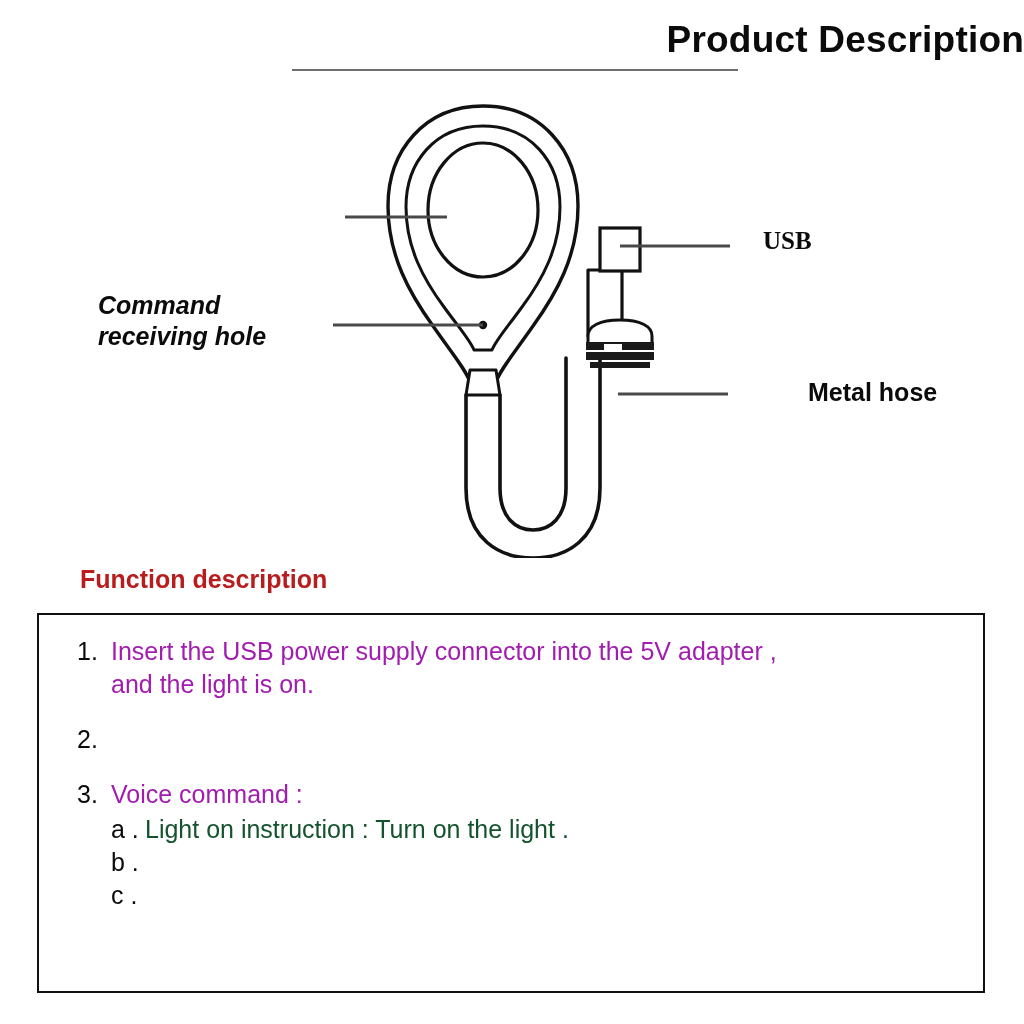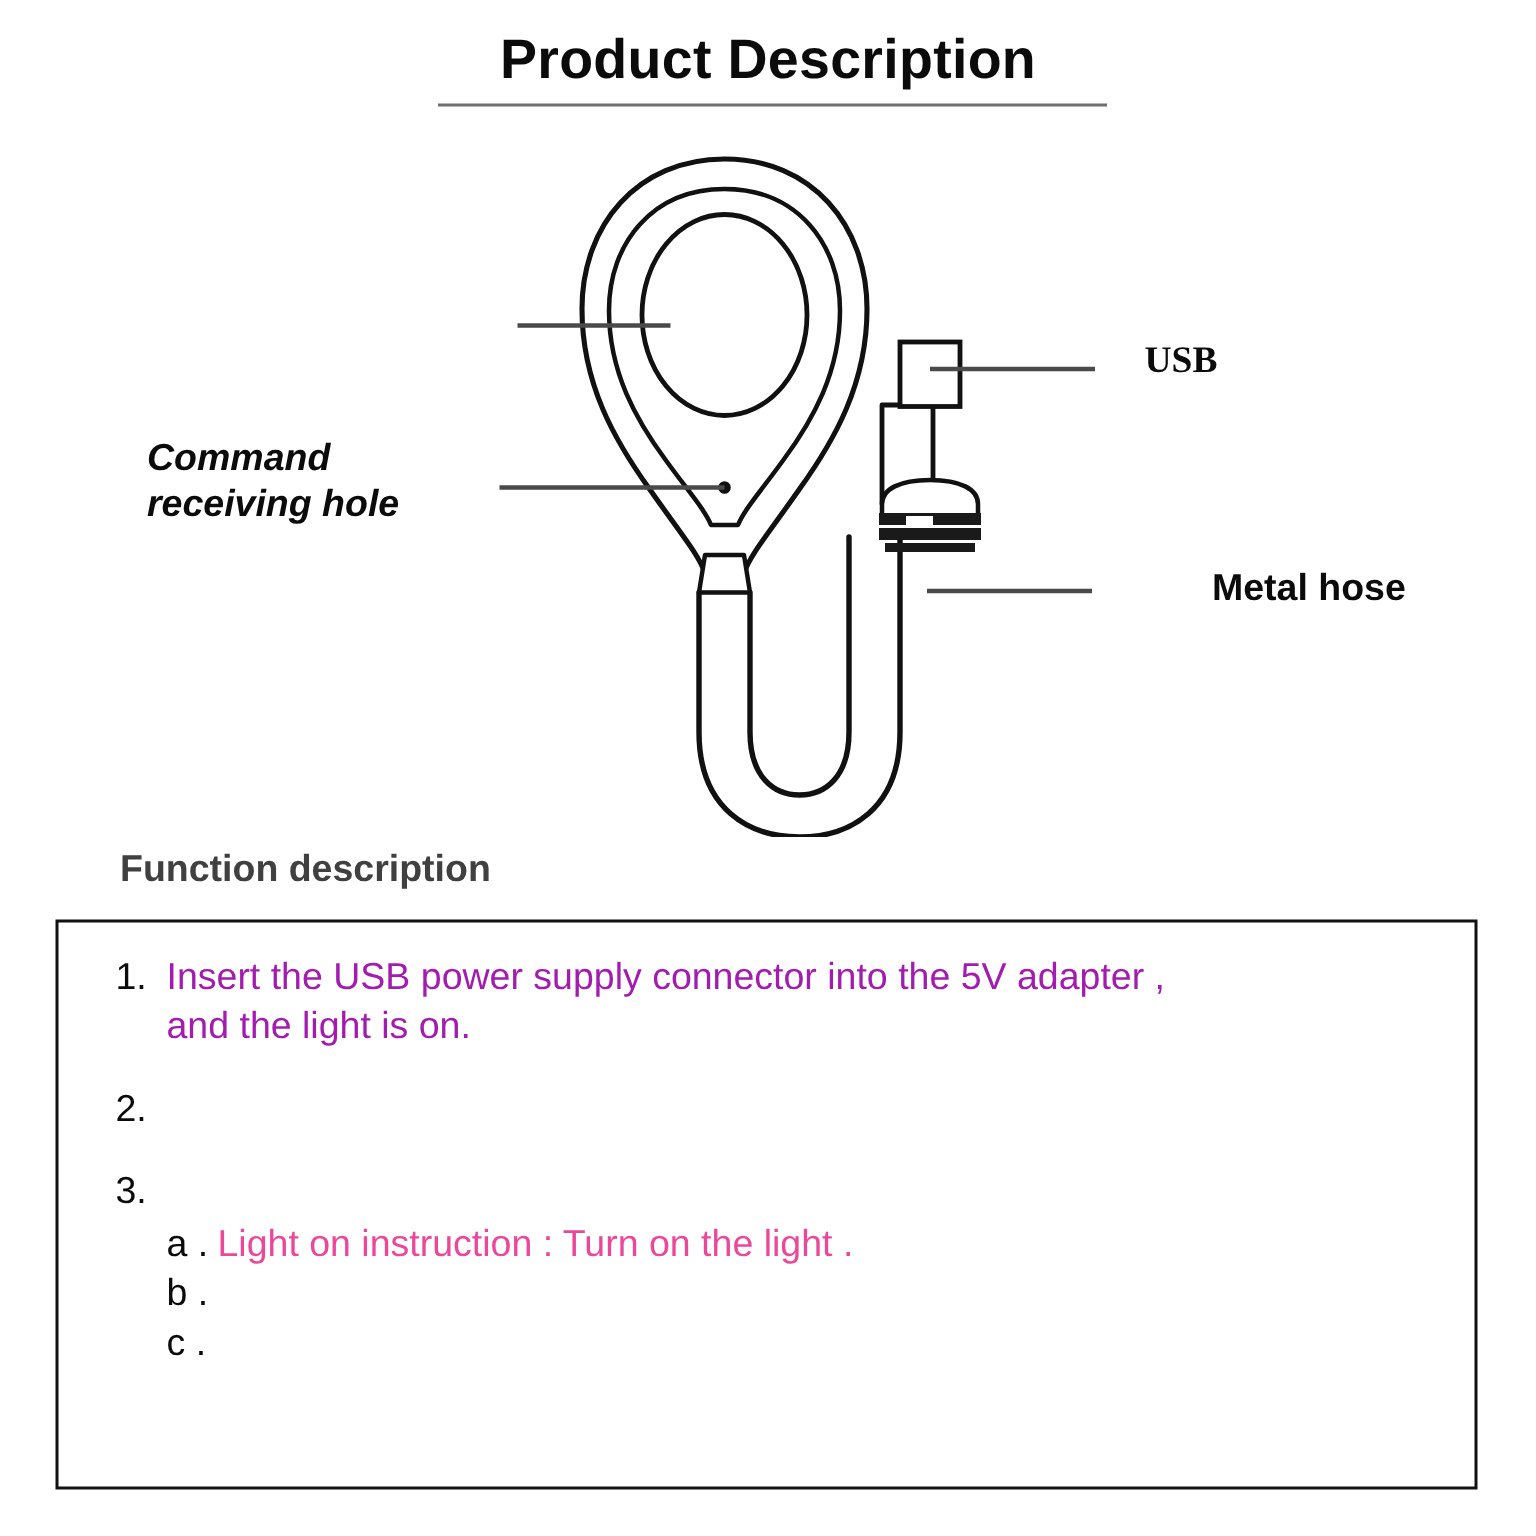--- a/index.html
+++ b/index.html
@@ -22,21 +22,21 @@
     height: 1024px;
     background: #ffffff;
   }
 
   
   #title-block {
     position: absolute;
     left: 0;
     top: 18px;
     width: 1024px;
-    text-align: center;
+    text-align: right;
   }
   #page-title {
     font-size: 37px;
     font-weight: bold;
     letter-spacing: 0.2px;
     line-height: 44px;
     color: #0b0b0b;
   }
   #title-rule {
     position: absolute;
@@ -74,21 +74,21 @@
   #callout-hose      { left: 760px; top: 377px; margin-left: 48px; }
 
   
   #function-heading {
     position: absolute;
     left: 80px;
     top: 563px;
     font-size: 25px;
     font-weight: bold;
     line-height: 32px;
-    color: #404040;
+    color: #b91c1c;
   }
   #function-box {
     position: absolute;
     left: 37px;
     top: 613px;
     width: 948px;
     height: 380px;
     border: 2px solid #111111;
     box-sizing: border-box;
     background: #ffffff;
@@ -128,21 +128,21 @@
   }
   .fn-sublabel {
     font-size: 25px;
     line-height: 33px;
     flex: 0 0 34px;
     color: #0b0b0b;
   }
   .fn-subtext {
     font-size: 25px;
     line-height: 33px;
-    color: #ec4899;
+    color: #14532d;
   }
 </style>
 </head>
 <body>
 
 <div id="page">
 
   <div id="title-block">
     <div id="page-title">Product Description</div>
   </div>
@@ -225,20 +225,21 @@
         <div class="fn-text">Insert the USB power supply connector into the 5V adapter ,
 and the light is on.</div>
       </div>
 
       <div class="fn-item">
         <div class="fn-num">2.</div>
       </div>
 
       <div class="fn-item" id="fn-item-3">
         <div class="fn-num">3.</div>
+        <div class="fn-text">Voice command :</div>
       </div>
 
       <div class="fn-sublist">
         <div class="fn-subitem">
           <div class="fn-sublabel">a .</div>
           <div class="fn-subtext">Light on instruction : Turn on the light .</div>
         </div>
         <div class="fn-subitem">
           <div class="fn-sublabel">b .</div>
         </div>

